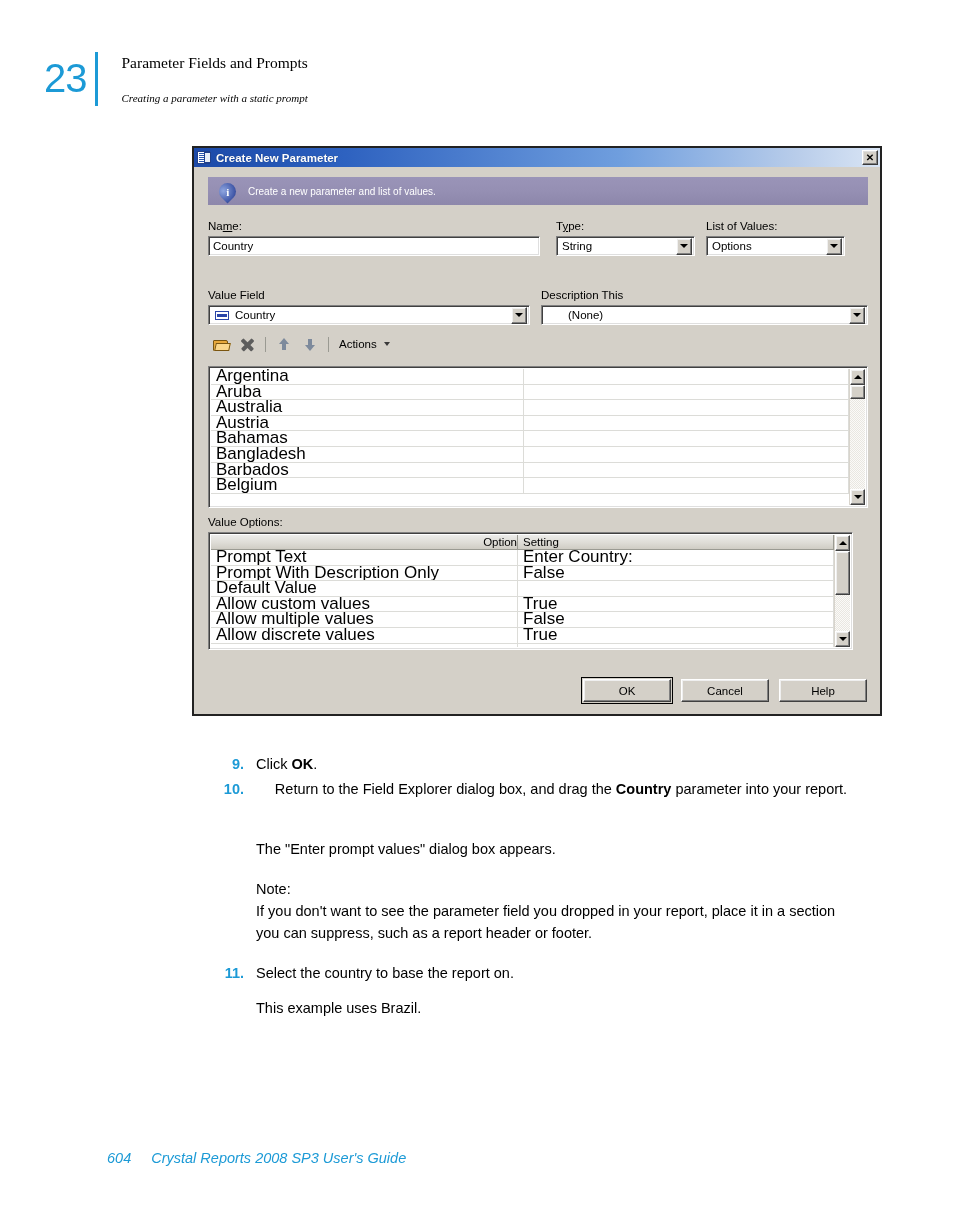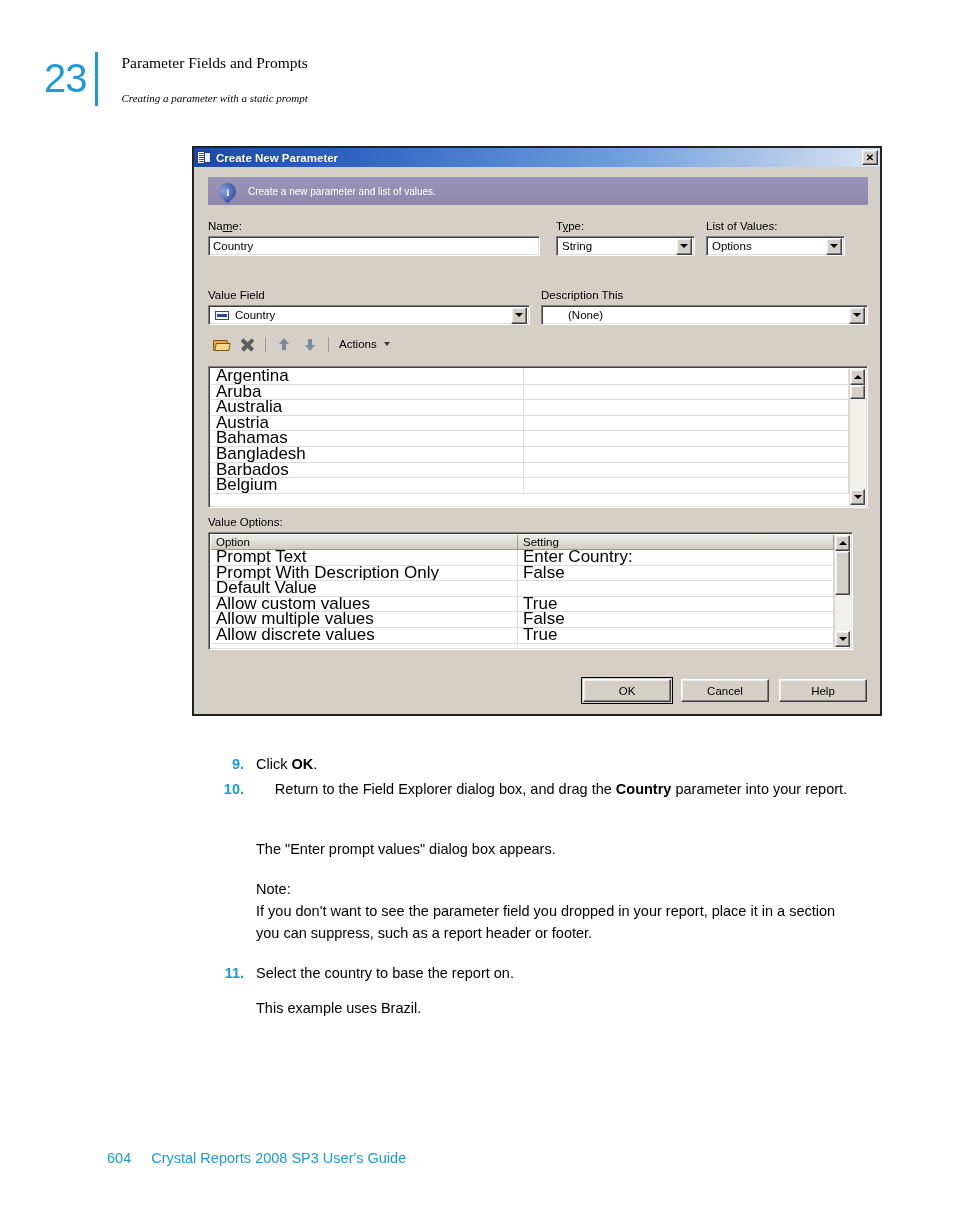--- a/index.html
+++ b/index.html
@@ -476,20 +476,21 @@
   }
   b { font-weight: bold; }
 
   .footer {
     position: absolute;
     left: 107px;
     top: 1150px;
     font-size: 14.5px;
     color: #1c9ad6;
     font-family: "Liberation Sans", sans-serif;
+    font-style: italic;
   }
   .footer .pg { margin-right: 20px; }
 </style>
 </head>
 <body>
 
 <div class="chapter-header">
   <div class="chapter-number">23</div>
   <div class="chapter-rule"></div>
   <div class="chapter-titles">
@@ -630,21 +631,21 @@
             </div>
         </div>
       </div>
     </div>
 
     <div class="wlabel" style="left:14px; top:349px;">Value Options:</div>
     <div class="grid" style="left:14px; top:365px; width:645px; height:118px;">
       <div class="grid-inner">
         <div class="grid-cols">
           <div class="grid-head">
-            <div class="gh" style="width:308px;">Option</div>
+            <div class="gh" style="width:308px;text-align:right;">Option</div>
             <div class="gh" style="width:317px;">Setting</div>
           </div>
           <div>
             <div class="grid-row">
                 <div class="gc" style="width:308px;">Prompt Text</div>
                 <div class="gc" style="width:317px;">Enter Country:</div>
               </div>
             <div class="grid-row">
                 <div class="gc" style="width:308px;">Prompt With Description Only</div>
                 <div class="gc" style="width:317px;">False</div>

